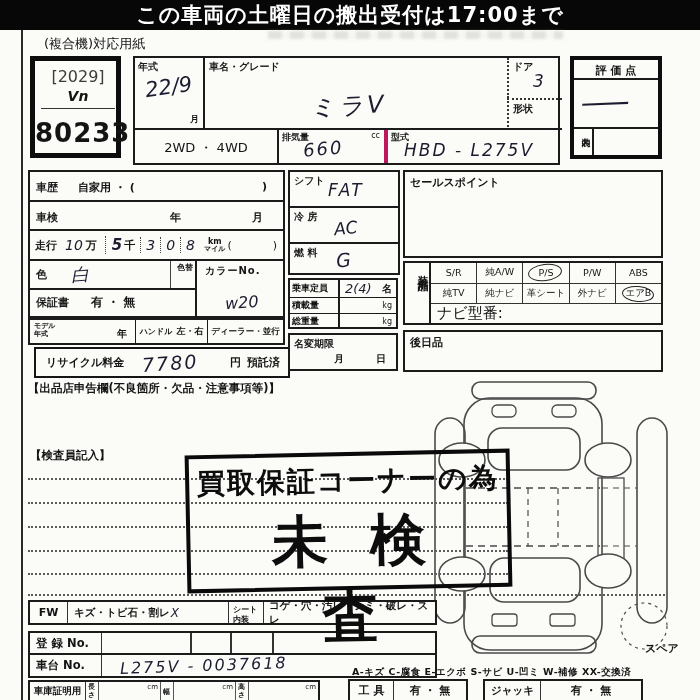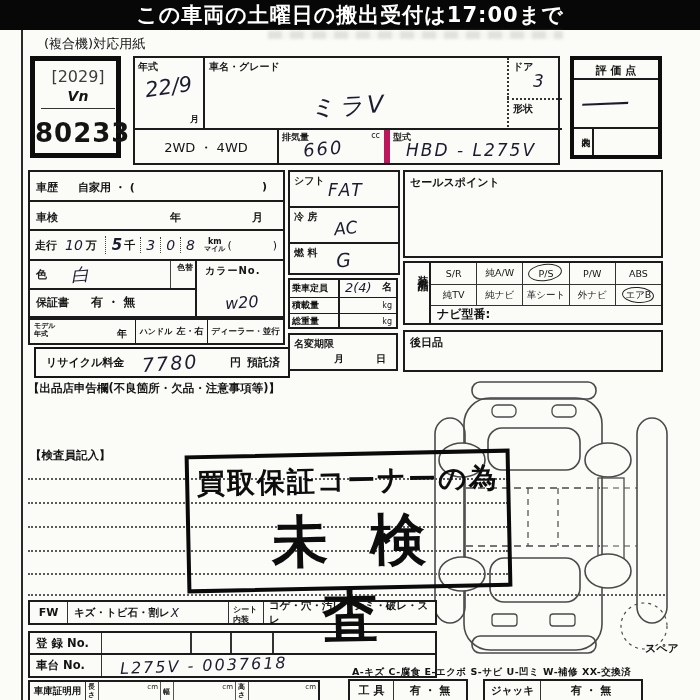--- a/index.html
+++ b/index.html
@@ -75,21 +75,21 @@
       <span class="lbl" style="position:absolute;left:4px;top:2px;">形状</span>
     </div>
 
     <div style="position:absolute;left:0;top:70px;width:427px;height:35px;border-top:2px solid #1b1b1b;display:flex;">
       <div style="width:142px;text-align:center;font-size:13px;padding-top:9px;font-weight:500;">2WD ・ 4WD</div>
       <div style="width:107px;border-left:2px solid #1b1b1b;position:relative;">
         <span class="lbl-sm" style="position:absolute;left:3px;top:1px;">排気量</span>
         <span style="position:absolute;right:4px;top:1px;font-size:8px;">cc</span>
         <span class="hw" style="position:absolute;left:24px;top:8px;font-size:18px;letter-spacing:2px;transform:rotate(-5deg);">660</span>
       </div>
-      <div style="flex:1;border-left:6px solid #be185d;position:relative;">
+      <div style="flex:1;border-left:4px solid #be185d;position:relative;">
         <span class="lbl-sm" style="position:absolute;left:3px;top:1px;">型式</span>
         <span class="hw" style="position:absolute;left:16px;top:10px;font-size:17px;letter-spacing:2px;">HBD - L275V</span>
       </div>
     </div>
   </div>
 
   <div class="abs thick" style="left:570px;top:56px;width:92px;height:103px;">
     <div style="height:20px;border-bottom:2px solid #1b1b1b;text-align:center;font-size:11px;font-weight:bold;padding-top:3px;">評 価 点</div>
     <div style="height:47px;position:relative;">
       <span class="hw" style="position:absolute;left:16px;top:4px;font-size:30px;transform:scaleX(1.7) rotate(-4deg);display:inline-block;">—</span>
@@ -183,21 +183,21 @@
       <span class="lbl" style="position:absolute;left:4px;top:2px;">冷 房</span>
       <span class="hw" style="position:absolute;left:44px;top:10px;font-size:17px;transform:rotate(-6deg);">AC</span>
     </div>
     <div style="height:31px;border-top:2px solid #1b1b1b;position:relative;">
       <span class="lbl" style="position:absolute;left:4px;top:2px;">燃 料</span>
       <span class="hw" style="position:absolute;left:46px;top:5px;font-size:19px;transform:rotate(-5deg);">G</span>
     </div>
   </div>
 
   <div class="abs bx" style="left:288px;top:278px;width:110px;height:51px;">
-    <div style="height:17px;display:flex;">
+    <div style="height:17px;display:flex;align-items:center;">
       <span style="width:50px;border-right:2px solid #1b1b1b;font-size:9px;font-weight:bold;padding-left:2px;height:100%;display:flex;align-items:center;">乗車定員</span>
       <span class="hw" style="font-size:13px;margin-left:5px;">2(4)</span>
       <span style="font-size:10px;font-weight:bold;margin-left:auto;margin-right:4px;">名</span>
     </div>
     <div style="height:16px;border-top:1.5px solid #1b1b1b;display:flex;align-items:center;">
       <span style="width:50px;border-right:2px solid #1b1b1b;font-size:9px;font-weight:bold;padding-left:2px;height:100%;display:flex;align-items:center;">積載量</span>
       <span style="font-size:8px;margin-left:auto;margin-right:4px;">kg</span>
     </div>
     <div style="height:15px;border-top:1.5px solid #1b1b1b;display:flex;align-items:center;">
       <span style="width:50px;border-right:2px solid #1b1b1b;font-size:9px;font-weight:bold;padding-left:2px;height:100%;display:flex;align-items:center;">総重量</span>
@@ -232,21 +232,21 @@
         <div style="flex:1;display:flex;align-items:center;justify-content:center;font-size:9.5px;">純TV</div>
         <div style="flex:1;border-left:1.5px solid #333;display:flex;align-items:center;justify-content:center;font-size:9.5px;">純ナビ</div>
         <div style="flex:1;border-left:1.5px solid #333;display:flex;align-items:center;justify-content:center;font-size:9.5px;">革シート</div>
         <div style="flex:1;border-left:1.5px solid #333;display:flex;align-items:center;justify-content:center;font-size:9.5px;">外ナビ</div>
         <div style="flex:1;border-left:1.5px solid #333;display:flex;align-items:center;justify-content:center;font-size:9.5px;position:relative;">
           <span>エアB</span>
           <span class="circle-mark" style="left:6px;top:2px;width:32px;height:16px;transform:rotate(5deg);"></span>
         </div>
       </div>
       <div style="flex:1;border-top:1.5px solid #333;display:flex;align-items:center;">
-        <span style="font-size:12px;font-weight:bold;margin-left:6px;">ナビ型番:</span>
+        <span style="font-size:15px;font-weight:normal;margin-left:6px;">ナビ型番:</span>
       </div>
     </div>
   </div>
 
   <div class="abs bx" style="left:403px;top:330px;width:260px;height:42px;">
     <span style="position:absolute;left:5px;top:3px;font-size:11px;font-weight:bold;">後日品</span>
   </div>
 
   <svg class="abs" style="left:432px;top:378px;z-index:1;" width="240" height="285" viewBox="0 0 240 285">
     <g fill="none" stroke="#4a4a4a" stroke-width="1.6">

